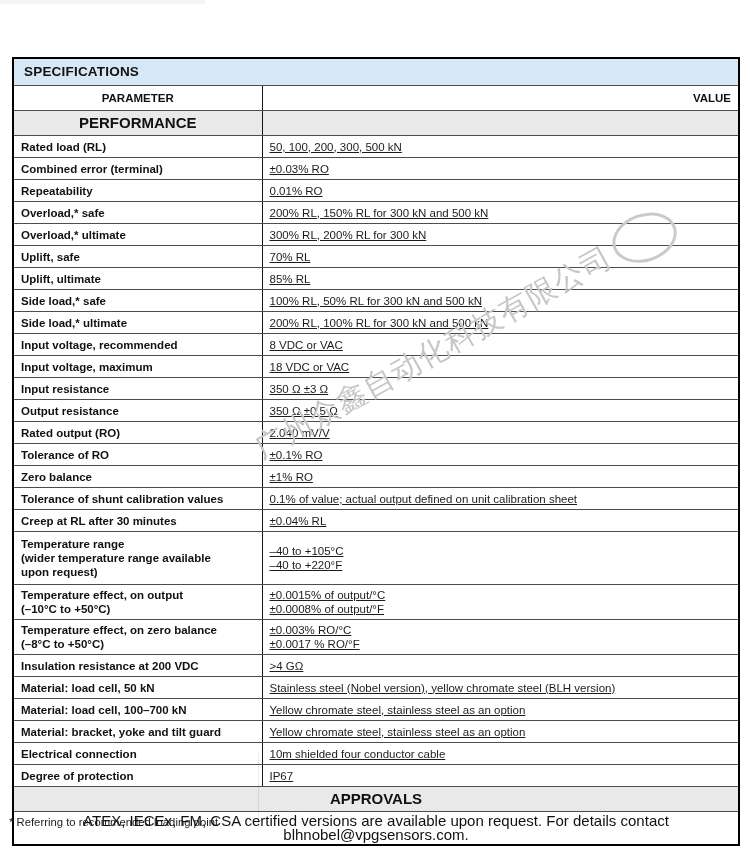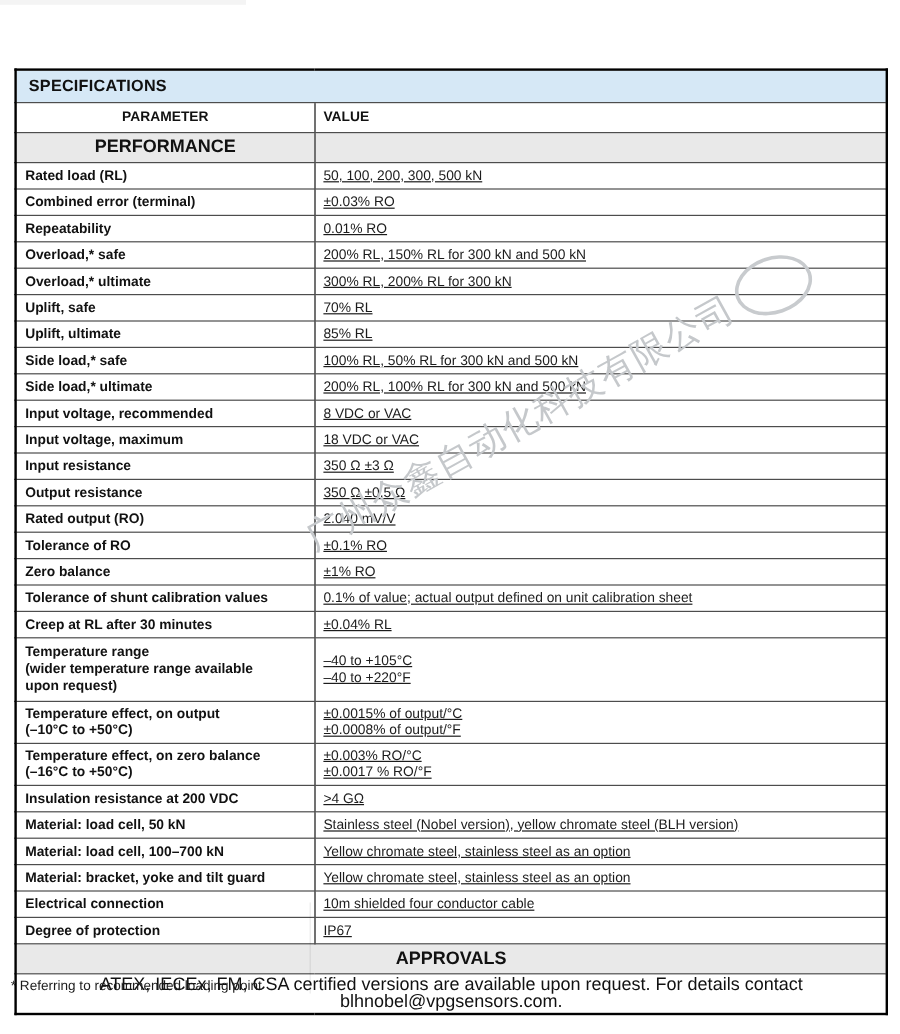--- a/index.html
+++ b/index.html
@@ -19,21 +19,21 @@
     padding:2px 7px;vertical-align:middle;
     font-size:11.5px;line-height:14px;white-space:pre-line;
     overflow:hidden;
   }
   td.param{font-weight:bold;text-align:left;border-right:1px solid #151515;}
   td.value{text-align:left;color:#1c1c1c;text-decoration:underline;}
   tr.title-row td{
     background:#d6e8f6;font-weight:bold;font-size:13.5px;
     height:22px;padding-left:10px;letter-spacing:.2px;
   }
-  tr.colhead-row td{font-weight:bold;text-align:left;height:20px;font-size:11.5px;}
+  tr.colhead-row td{font-weight:bold;text-align:right;height:20px;font-size:11.5px;}
   tr.section-row td{
     background:#e9e9e9;font-weight:bold;height:20px;font-size:15px;text-align:center;
   }
   tr.s1{height:22px;}
   tr.s2{height:35px;}
   tr.s3{height:53px;}
   tr.approvals-text-row td{height:28px;text-align:center;font-size:15px;}
   .footnote{
     position:absolute;left:9px;top:816px;font-size:11.3px;color:#1c1c1c;
   }
@@ -158,21 +158,21 @@
 –40 to +220°F</td>
       </tr>
       <tr class="s2">
         <td class="param">Temperature effect, on output
 (–10°C to +50°C)</td>
         <td class="value">±0.0015% of output/°C
 ±0.0008% of output/°F</td>
       </tr>
       <tr class="s2">
         <td class="param">Temperature effect, on zero balance
-(–16°C to +50°C)</td>
+(–8°C to +50°C)</td>
         <td class="value">±0.003% RO/°C
 ±0.0017 % RO/°F</td>
       </tr>
       <tr class="s1">
         <td class="param">Insulation resistance at 200 VDC</td>
         <td class="value">&gt;4 GΩ</td>
       </tr>
       <tr class="s1">
         <td class="param">Material: load cell, 50 kN</td>
         <td class="value">Stainless steel (Nobel version), yellow chromate steel (BLH version)</td>

